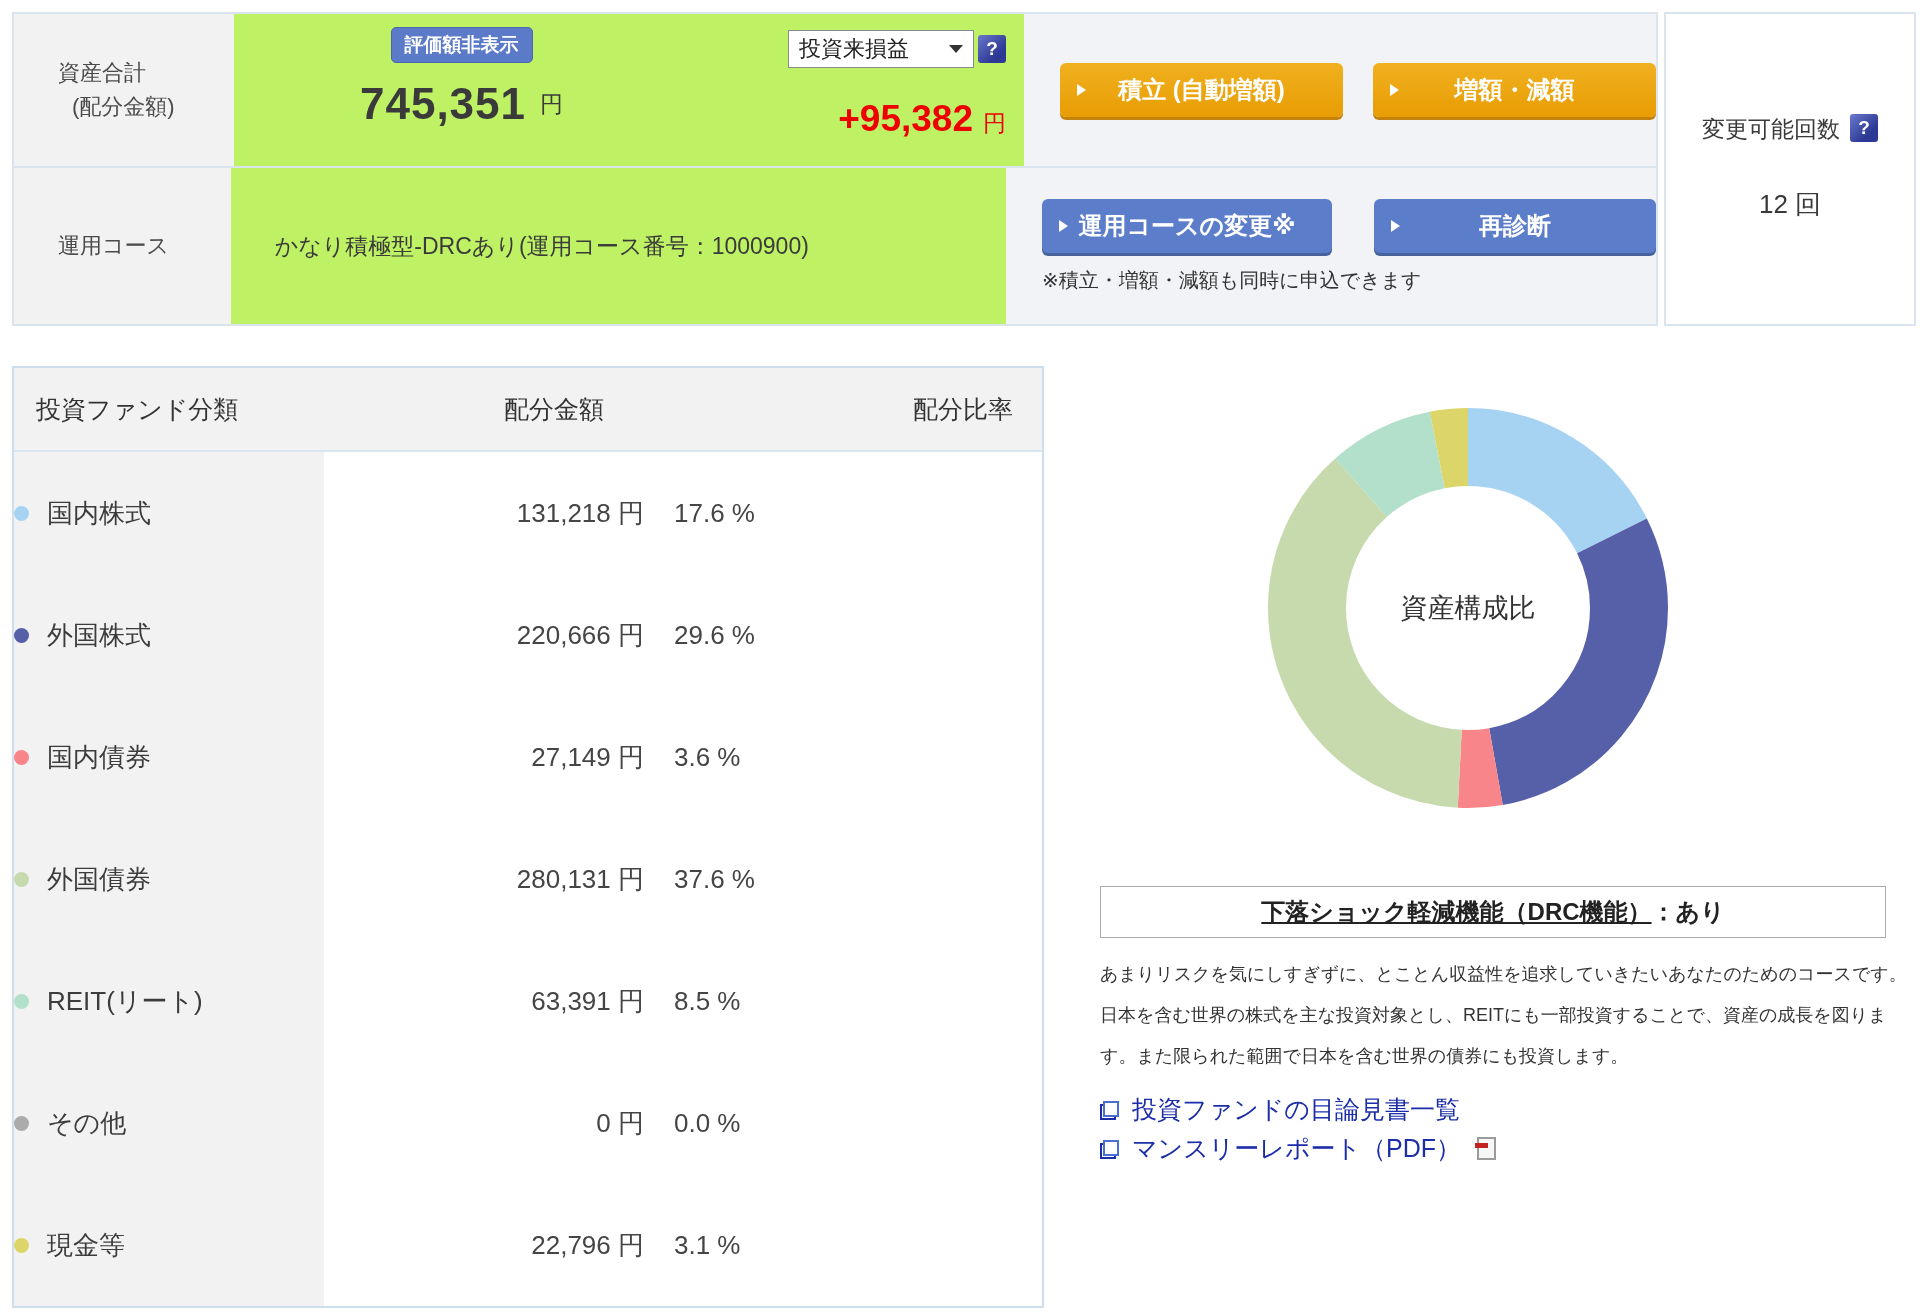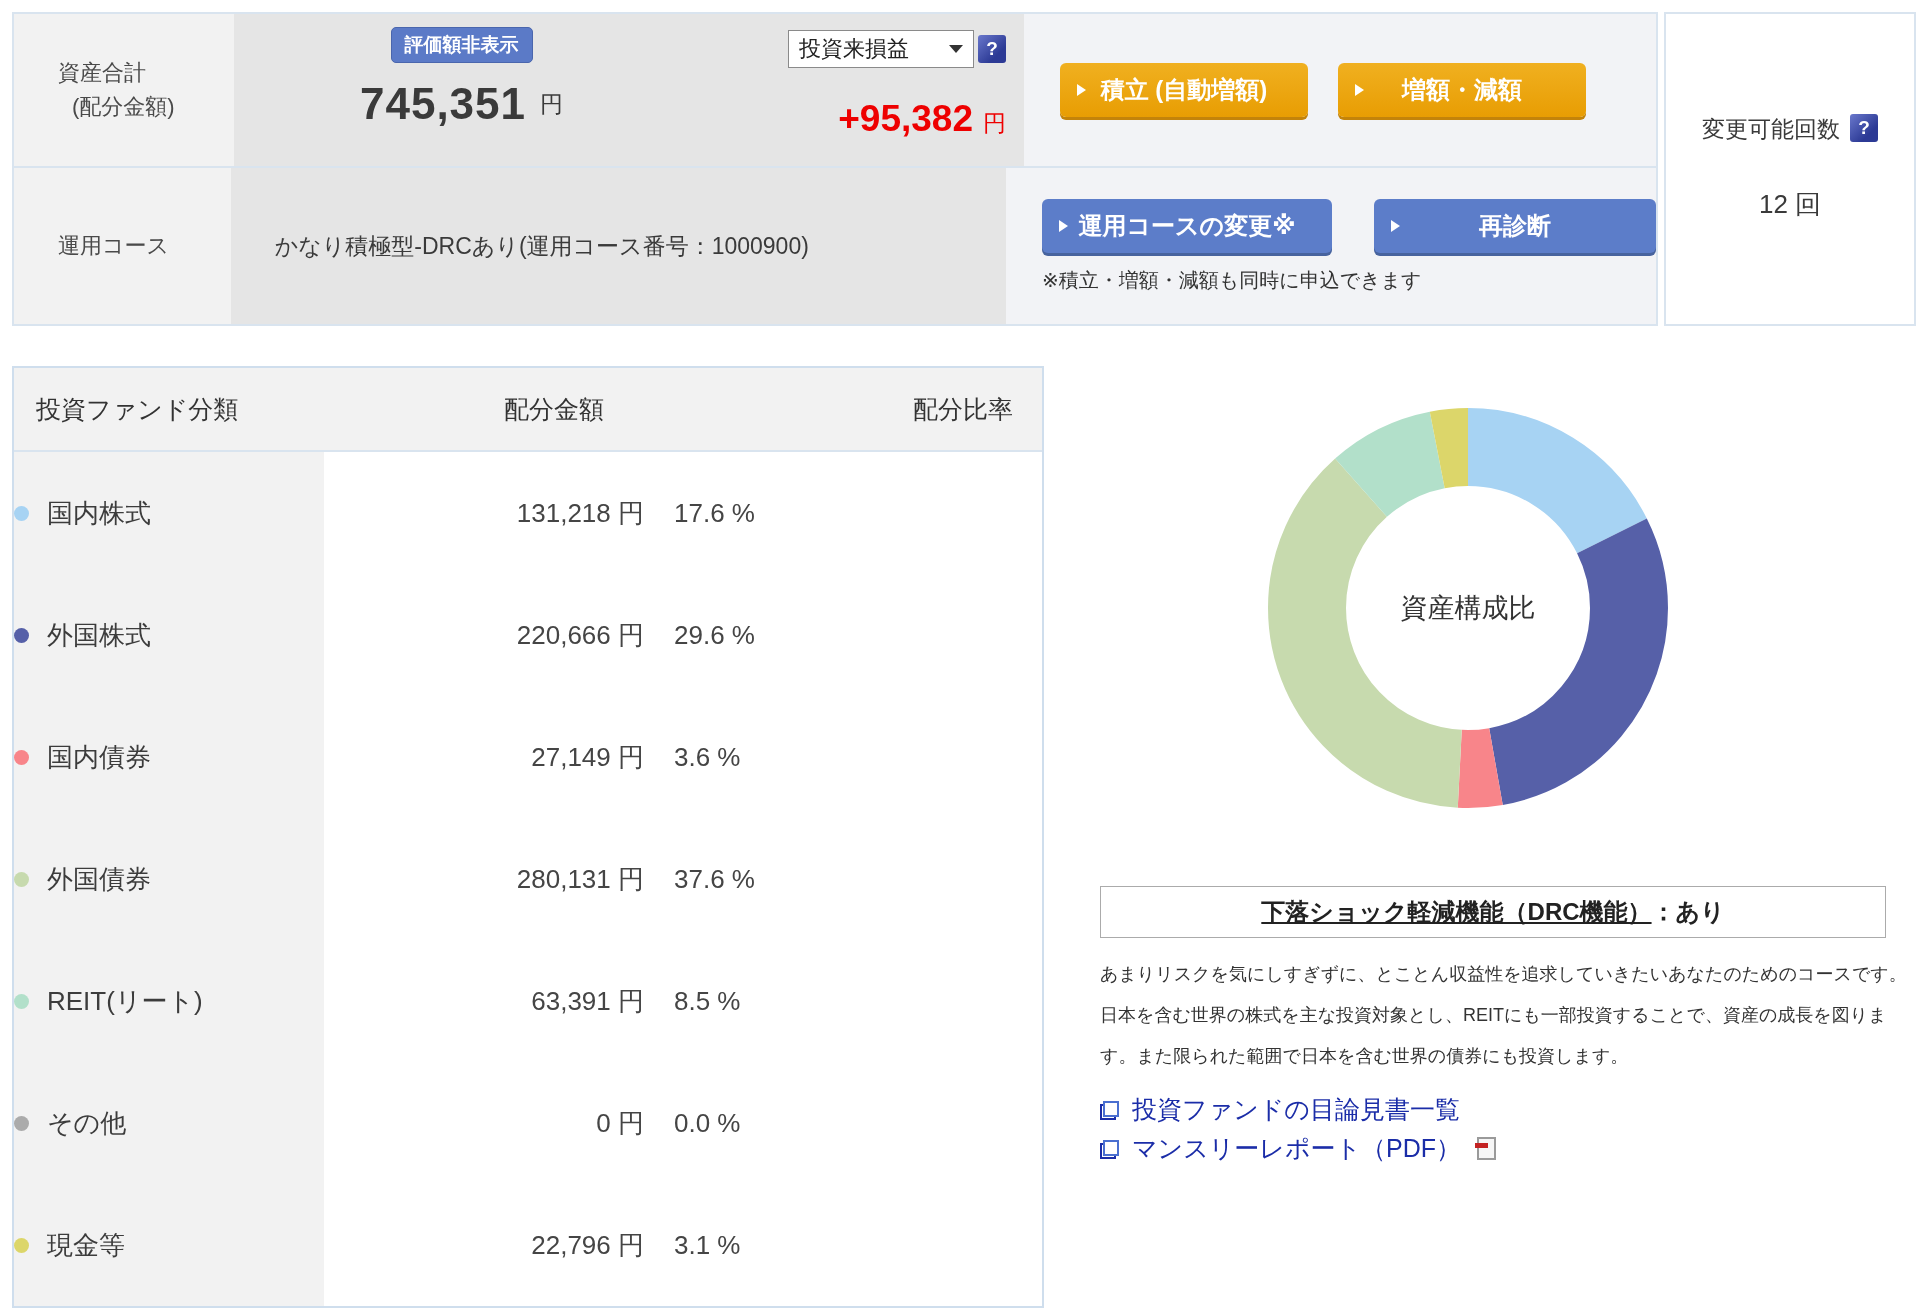--- a/index.html
+++ b/index.html
@@ -8,21 +8,21 @@
 
   
   .top-wrap { position:absolute; left:12px; top:12px; display:flex; gap:6px; }
   .main-box { width:1646px; border:2px solid #d9e4ef; background:#fff; }
   .srow { display:flex; }
   .srow1 { height:152px; }
   .srow2 { height:158px; border-top:2px solid #d9e4ef; }
   .c-label { width:220px; background:#f2f2f2; display:flex; flex-direction:column;
     justify-content:center; padding-left:44px; font-size:22px; color:#4a4a4a; line-height:34px; }
   .c-label .line2 { padding-left:14px; }
-  .c-white { width:790px; background:#e5e5e5; display:flex; }
+  .c-white { width:790px; background:#bef264; display:flex; }
   .c-gray { flex:1; background:#f2f3f6; display:flex; align-items:center; gap:30px; padding-left:36px; }
   .c-gray.col { flex-direction:column; align-items:flex-start; justify-content:center; gap:0; }
 
   .total-col { flex:1; display:flex; flex-direction:column; align-items:center; padding-top:13px; }
   .badge { background:#5b7ac7; color:#fff; font-size:19px; font-weight:bold;
     padding:4px 13px; border-radius:5px; border:1px solid #4a66ad; }
   .total-line { margin-top:16px; display:flex; align-items:center; gap:14px; }
   .total-num { font-size:44px; font-weight:bold; color:#3a3a3a; letter-spacing:1px; }
   .unit { font-size:23px; color:#3a3a3a; }
   .pl-col { width:335px; display:flex; flex-direction:column; align-items:flex-end;
@@ -41,21 +41,21 @@
   .pl-num { font-size:37px; font-weight:bold; color:#ee0000; }
   .pl-unit { font-size:23px; color:#ee0000; }
 
   .course-text { align-self:center; padding-left:44px; font-size:23px; color:#3a3a3a; }
 
   .btn { height:54px; border:none; border-radius:6px; color:#fff; font-weight:bold;
     font-size:24px; display:flex; align-items:center; justify-content:center;
     position:relative; cursor:pointer; font-family:inherit; }
   .btn .arr { position:absolute; left:17px; width:0; height:0;
     border-left:9px solid #fff; border-top:6px solid transparent; border-bottom:6px solid transparent; }
-  .btn-orange { background:linear-gradient(#f0b020,#e89d03); box-shadow:0 3px 0 #c3830a; width:248px; }
+  .btn-orange { background:linear-gradient(#f0b020,#e89d03); box-shadow:0 3px 0 #c3830a; width:283px; }
   .btn-blue { background:#5c7dc9; box-shadow:0 3px 0 #47639e; }
   .btn-row { display:flex; gap:42px; }
   .note { margin-top:14px; font-size:20px; color:#333; }
 
   .right-box { width:252px; border:2px solid #d9e4ef; background:#fff; text-align:center;
     padding-top:100px; }
   .cc-label { display:flex; align-items:flex-start; justify-content:center; gap:10px;
     font-size:23px; color:#3a3a3a; }
   .cc-value { margin-top:42px; font-size:26px; color:#3a3a3a; }
 

